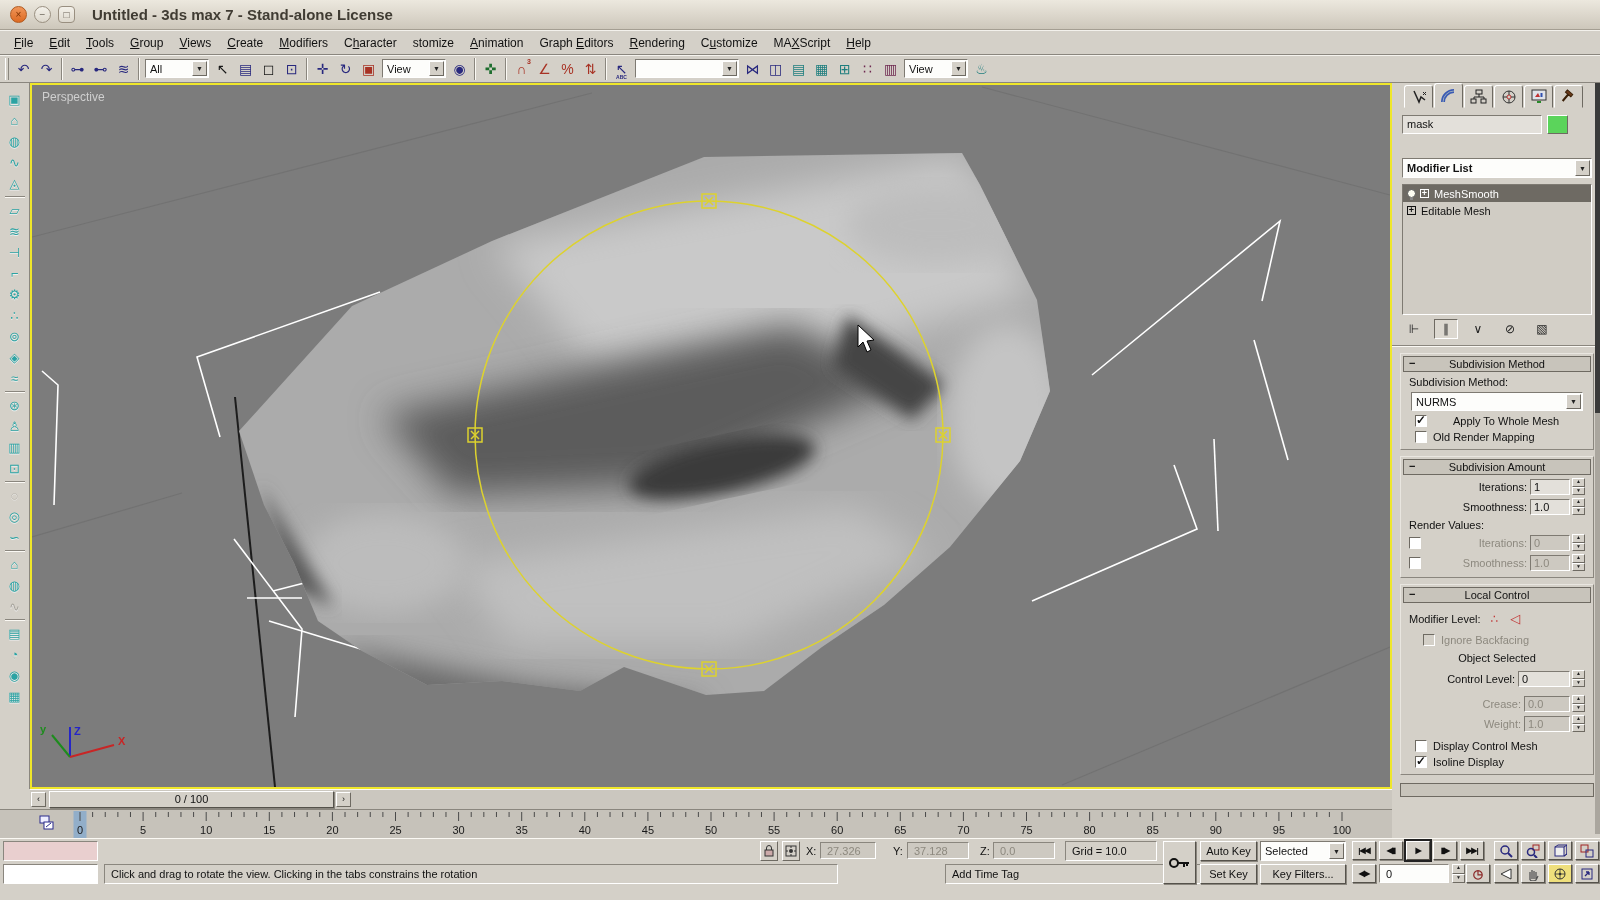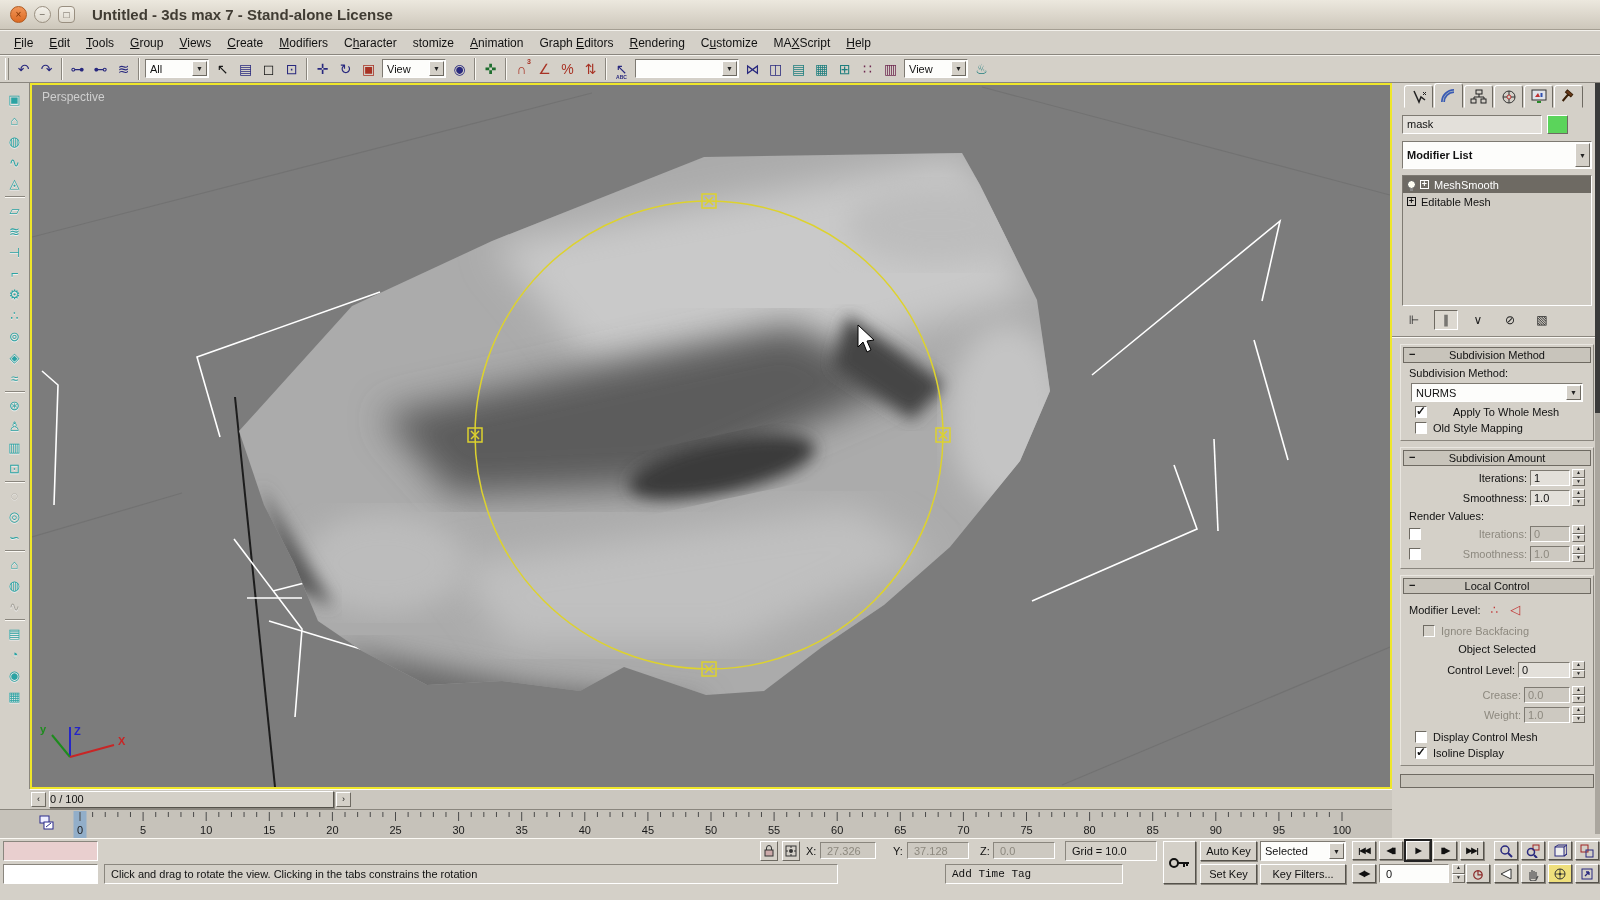--- a/index.html
+++ b/index.html
@@ -60,21 +60,21 @@
   #cp-tabs { display:flex; padding-left:12px; padding-top:2px; height:26px; }
   .cp-tab { width:29px; height:23px; background:#d4d0c8; border:1px solid;
     border-color:#fff #6e6a62 #d4d0c8 #fff; border-radius:3px 3px 0 0;
     display:flex; align-items:center; justify-content:center; margin-right:1px; }
   .cp-tab.active { height:25px; margin-top:-2px; border-bottom-color:#d4d0c8; }
   .sunken { border:1px solid; border-color:#7e7a72 #fff #fff #7e7a72; background:#e3e0da; }
   #cp-name-row { display:flex; margin:6px 8px 0 10px; align-items:center; }
   #object-name-field { flex:0 0 140px; height:19px; padding:2px 4px; font-size:11px; }
   #object-color-swatch { width:21px; height:19px; background:#5bd45b; border:1px solid;
     border-color:#fff #6e6a62 #6e6a62 #fff; margin-left:5px; }
-  #modifier-list-combo { margin:7px 8px 0 10px; height:28px; font-weight:bold; }
+  #modifier-list-combo { margin:24px 8px 0 10px; height:20px; font-weight:bold; }
   #modifier-stack { margin:6px 8px 0 10px; height:131px; background:#d0ccc4; overflow:hidden; }
   .stack-row { height:17px; display:flex; align-items:center; padding-left:4px; font-size:11px; }
   .stack-row.sel { background:#6e6a63; color:#fff; }
   .bulb { width:9px; height:9px; border-radius:50%; background:#fdfdf2; border:1px solid #555;
     margin-right:4px; position:relative; }
   .bulb::after { content:""; position:absolute; left:2px; bottom:-3px; width:3px; height:3px; background:#888; }
   .plusbox { width:9px; height:9px; border:1px solid currentColor; font-size:9px; line-height:7px;
     text-align:center; margin-right:5px; font-weight:bold; }
   #stack-tools { display:flex; margin:4px 8px 0 10px; gap:8px; align-items:center; }
   .st-btn { width:24px; height:20px; display:flex; align-items:center; justify-content:center;
@@ -104,21 +104,21 @@
   #cp-scrollbar { position:absolute; right:0px; top:0; width:5px; height:751px; background:#aaa69e; }
   #cp-scroll-thumb { position:absolute; right:0; top:0; width:5px; height:330px; background:#3a3a3a; }
 
   
   #timeslider-row { position:absolute; left:30px; top:789px; width:1362px; height:20px; background:#cbc7bf;
     border-top:1px solid #fbf9f4; }
   .ts-arrow { position:absolute; top:2px; width:15px; height:15px; background:#d4d0c8;
     border:1px solid; border-color:#fff #6e6a62 #6e6a62 #fff; font-size:9px; text-align:center; line-height:13px; }
   #time-slider-button { position:absolute; left:19px; top:1px; width:285px; height:17px; background:#d4d0c8;
     border:1px solid; border-color:#fff #55524b #55524b #fff; box-shadow:1px 1px 0 #8a867e;
-    text-align:left; line-height:15px; font-size:11px; }
+    text-align:center; line-height:15px; font-size:11px; }
   #trackbar { position:absolute; left:0px; top:809px; width:1392px; height:29px; background:#c6c2ba;
     border-top:1px solid #8a867e; }
   #mini-curve-btn { position:absolute; left:38px; top:4px; width:22px; height:20px; }
   #ruler { position:absolute; left:72px; top:0; }
 
   
   #statusarea { position:absolute; left:0; top:838px; width:1600px; height:62px; background:#d4d0c8;
     border-top:1px solid #fbf9f4; }
   .field { position:absolute; border:1px solid; border-color:#8a867e #fff #fff #8a867e;
     background:#d4d0c8; display:flex; align-items:center; padding-left:6px; font-size:11px; }
@@ -545,21 +545,21 @@
     <div class="combo" style="margin:4px 10px 0 10px;height:19px;">
       <span>NURMS</span>
       <span class="dd-btn">▼</span>
     </div>
     <div class="ro-row" style="margin-left:14px;gap:20px;">
       <span class="cb checked"></span>
       <span>Apply To Whole Mesh</span>
     </div>
     <div class="ro-row" style="margin-left:14px;">
       <span class="cb"></span>
-      <span>Old Style Mapping</span>
+      <span>Old Render Mapping</span>
     </div>
   </div>
 
   <div class="rollout">
     <div class="ro-title">
       <span class="ro-minus">−</span>
       <span>Subdivision Amount</span>
     </div>
     <div class="spin-row">
       <span class="spin-label">Iterations:</span>
@@ -814,21 +814,21 @@
 
   <span class="coord-label" style="left:806px;">X:</span>
   <div class="field coord-field" style="left:820px;top:3px;width:56px;">27.326</div>
   <span class="coord-label" style="left:893px;">Y:</span>
   <div class="field coord-field" style="left:907px;top:3px;width:62px;">37.128</div>
   <span class="coord-label" style="left:980px;">Z:</span>
   <div class="field coord-field" style="left:993px;top:3px;width:62px;">0.0</div>
 
   <div class="field" style="left:1065px;top:2px;width:92px;height:20px;">Grid = 10.0</div>
   <div class="field" style="left:104px;top:25px;width:734px;height:20px;">Click and drag to rotate the view.  Clicking in the tabs constrains the rotation</div>
-  <div class="field" style="left:945px;top:25px;width:178px;height:20px;font-family:Liberation Mono, monospace;">Add Time Tag</div>
+  <div class="field" style="left:945px;top:25px;width:256px;height:20px;">Add Time Tag</div>
 
   <div class="raised-btn" style="position:absolute;left:1163px;top:2px;width:33px;height:43px;">
     <svg width="22" height="12">
         <circle cx="5" cy="6" r="4" fill="none" stroke="#111" stroke-width="2"></circle>
         <path d="M9,6 H20 M15,6 V10 M18,6 V9" stroke="#111" stroke-width="2"></path>
       </svg>
   </div>
   <div class="raised-btn" style="position:absolute;left:1200px;top:2px;width:57px;height:20px;">Auto Key</div>
   <div class="raised-btn" style="position:absolute;left:1200px;top:25px;width:57px;height:20px;">Set Key</div>
   <div class="combo" style="position:absolute;left:1260px;top:2px;width:86px;height:20px;">

